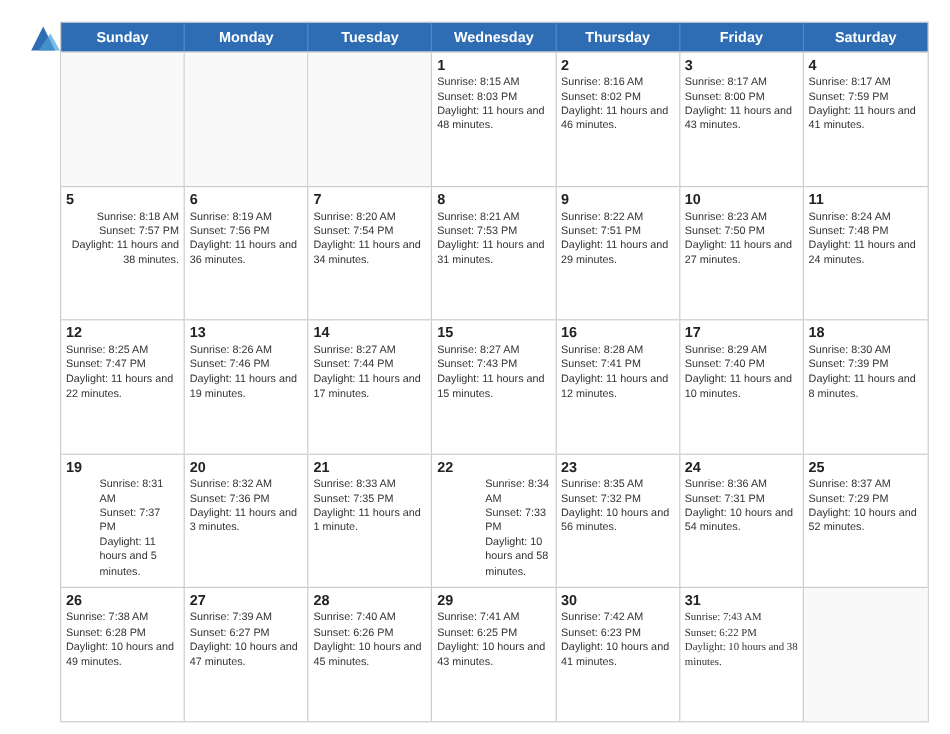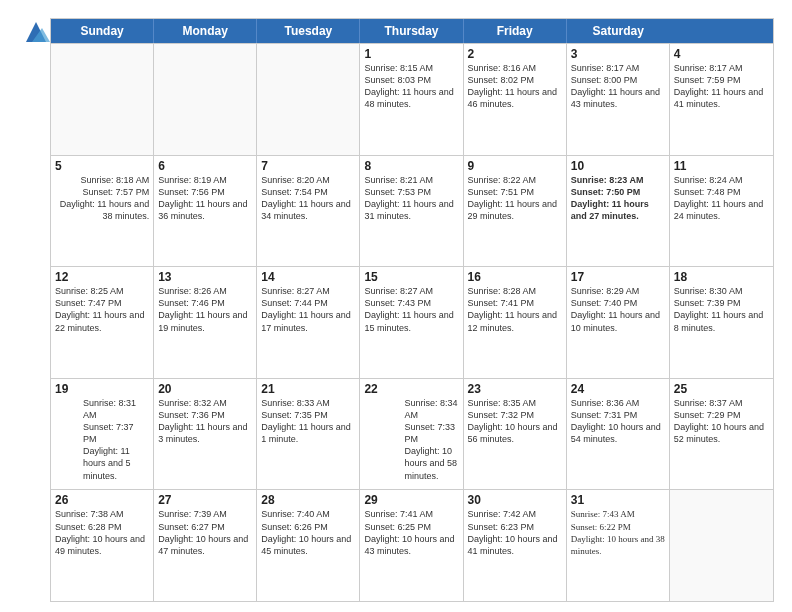--- a/index.html
+++ b/index.html
@@ -136,20 +136,21 @@
       <div class="month-title"></div>
       <div class="subtitle"></div>
     </div>
   </div>
 
   <div class="calendar">
     <div class="cal-header-row">
     <div class="cal-header-cell">Sunday</div>
         <div class="cal-header-cell">Monday</div>
         <div class="cal-header-cell">Tuesday</div>
+        <div class="cal-header-cell">Wednesday</div>
         <div class="cal-header-cell">Thursday</div>
         <div class="cal-header-cell">Friday</div>
         <div class="cal-header-cell">Saturday</div>
       </div>
     <div class="cal-body">
     <div class="cal-row">
           <div class="cal-cell empty"></div>
           <div class="cal-cell empty"></div>
           <div class="cal-cell empty"></div>
           <div class="cal-cell">
@@ -203,21 +204,21 @@
 Daylight: 11 hours and 31 minutes.</div>
           </div>
           <div class="cal-cell">
             <div class="day-num">9</div>
             <div class="cell-text" style="white-space: pre-line;">Sunrise: 8:22 AM
 Sunset: 7:51 PM
 Daylight: 11 hours and 29 minutes.</div>
           </div>
           <div class="cal-cell">
             <div class="day-num">10</div>
-            <div class="cell-text" style="white-space: pre-line; font-weight: bold;">Sunrise: 8:23 AM
+            <div class="cell-text" style="white-space: pre-line;">Sunrise: 8:23 AM
 Sunset: 7:50 PM
 Daylight: 11 hours and 27 minutes.</div>
           </div>
           <div class="cal-cell">
             <div class="day-num">11</div>
             <div class="cell-text" style="white-space: pre-line;">Sunrise: 8:24 AM
 Sunset: 7:48 PM
 Daylight: 11 hours and 24 minutes.</div>
           </div>
         </div>

